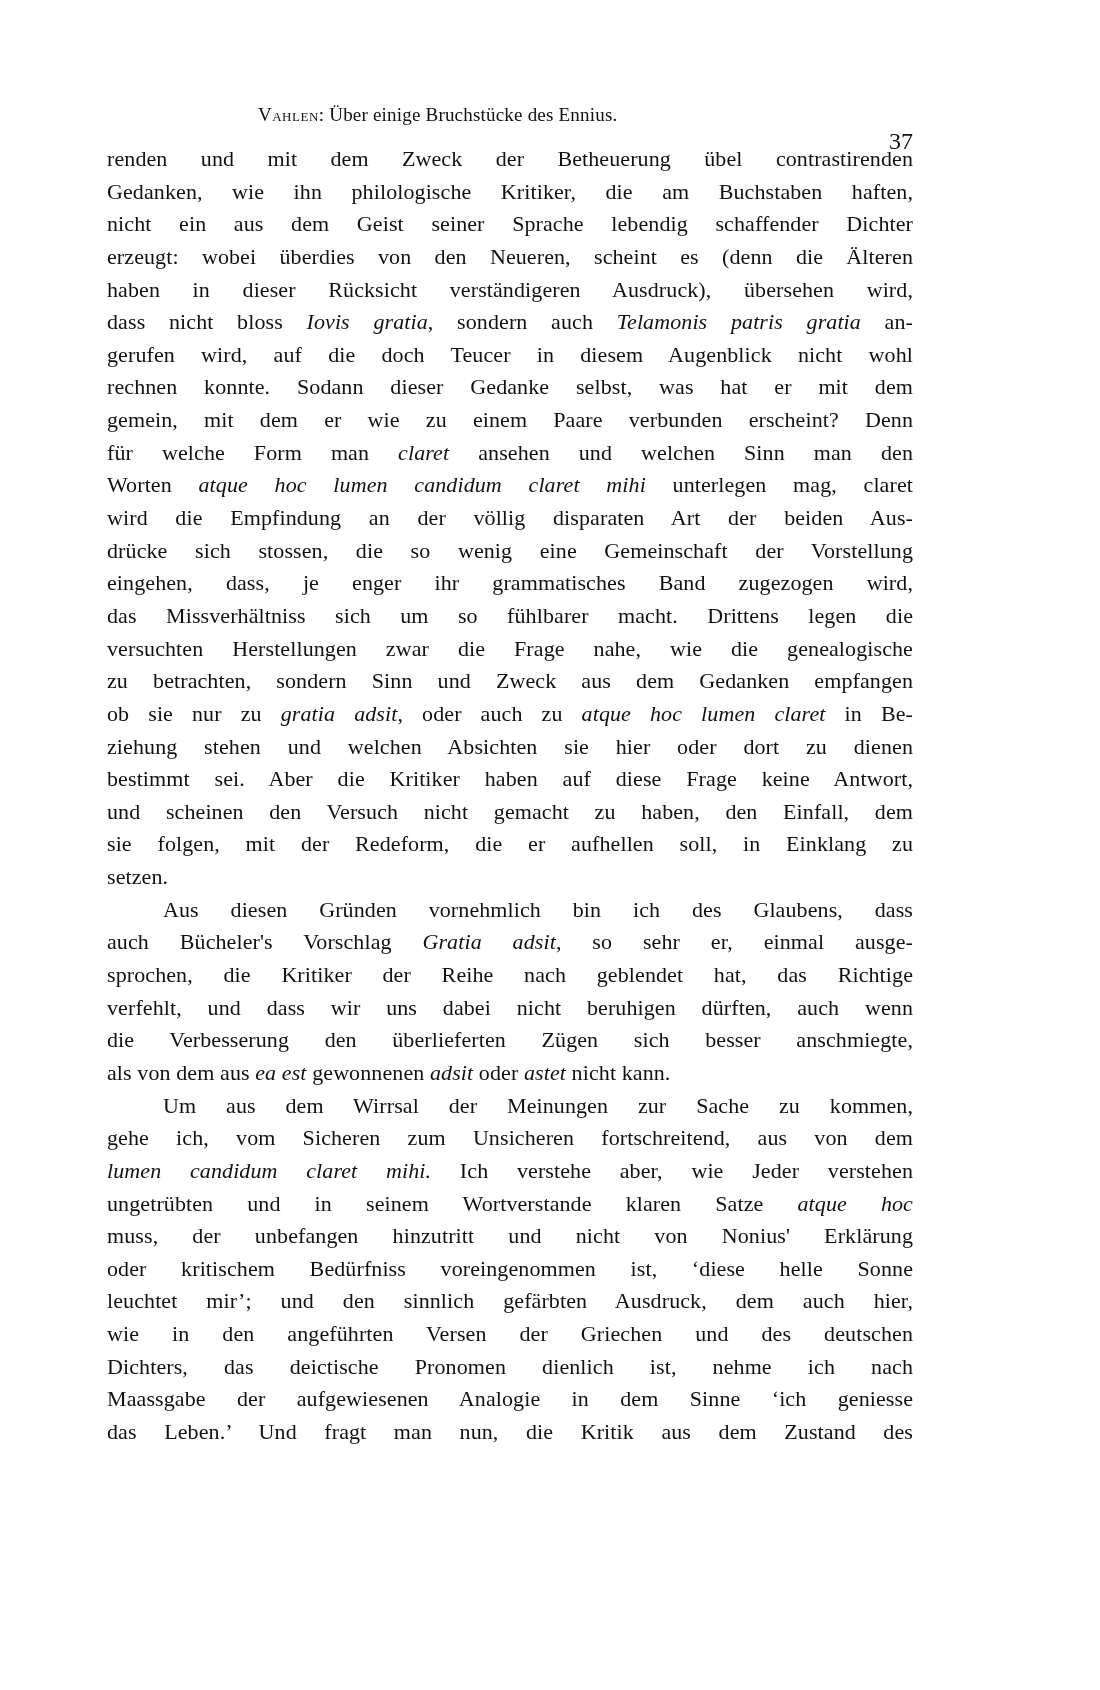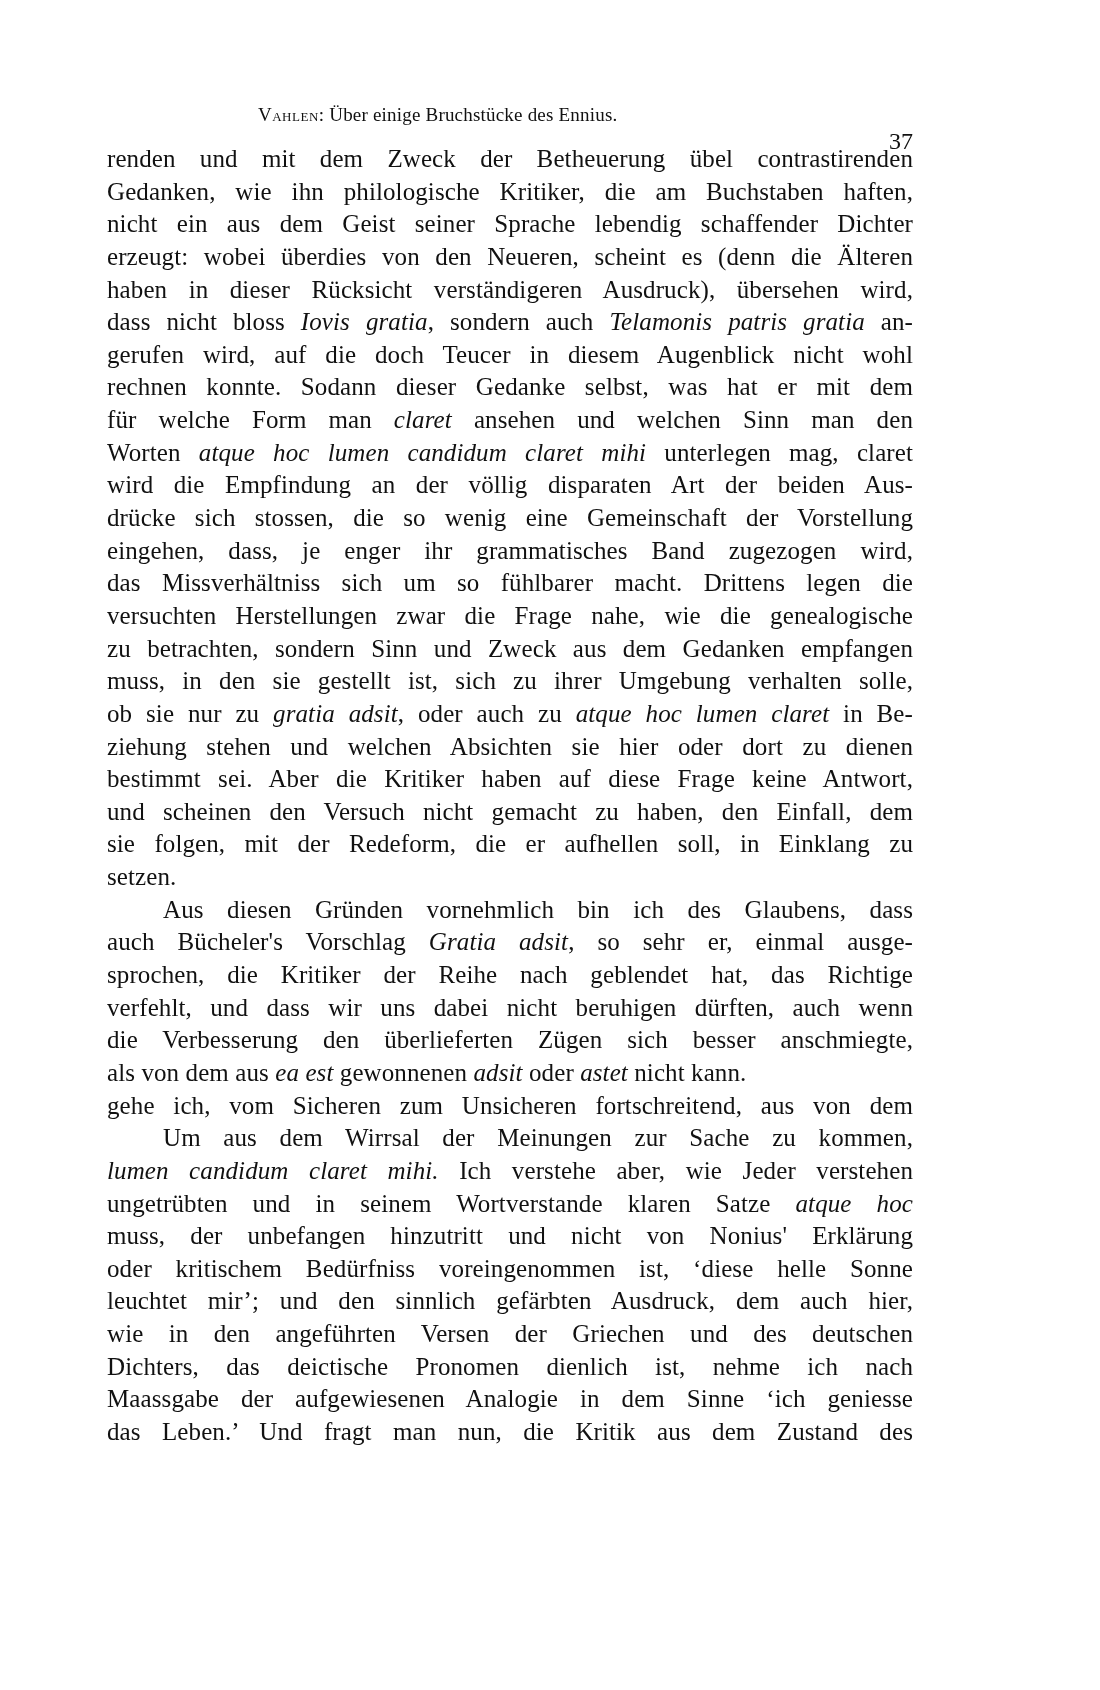--- a/index.html
+++ b/index.html
@@ -18,21 +18,21 @@
   }
   .running-title .sc { font-variant: small-caps; letter-spacing: 0.5px; }
   .page-number {
     position: absolute; right: 0; top: -2px; font-size: 24px; margin-top: 28px;
   }
   .body-text {
     position: absolute; top: 143px; left: 0; width: 806px;
   }
   .line {
     display: block; height: 32.65px; line-height: 32.65px;
-    font-size: 25px; white-space: nowrap;
+    font-size: 22px; white-space: nowrap;
     text-align: justify; text-align-last: justify;
     letter-spacing: 0.1px;
   }
   .line.last { text-align-last: left; }
   .line.indent { padding-left: 56px; }
   .line i { font-style: italic; }
 </style>
 </head>
 <body>
 
@@ -43,43 +43,43 @@
   </div>
   <div class="body-text" id="body-text">
       <span class="line"><span>renden und mit dem Zweck der Betheuerung übel contrastirenden</span></span>
       <span class="line"><span>Gedanken, wie ihn philologische Kritiker, die am Buchstaben haften,</span></span>
       <span class="line"><span>nicht ein aus dem Geist seiner Sprache lebendig schaffender Dichter</span></span>
       <span class="line"><span>erzeugt: wobei überdies von den Neueren, scheint es (denn die Älteren</span></span>
       <span class="line"><span>haben in dieser Rücksicht verständigeren Ausdruck), übersehen wird,</span></span>
       <span class="line"><span>dass nicht bloss </span><i>Iovis gratia</i><span>, sondern auch </span><i>Telamonis patris gratia</i><span> an-</span></span>
       <span class="line"><span>gerufen wird, auf die doch Teucer in diesem Augenblick nicht wohl</span></span>
       <span class="line"><span>rechnen konnte. Sodann dieser Gedanke selbst, was hat er mit dem</span></span>
+      <span class="line"><span>gemein, mit dem er wie zu einem Paare verbunden erscheint? Denn</span></span>
       <span class="line"><span>für welche Form man </span><i>claret</i><span> ansehen und welchen Sinn man den</span></span>
       <span class="line"><span>Worten </span><i>atque hoc lumen candidum claret mihi</i><span> unterlegen mag, claret</span></span>
       <span class="line"><span>wird die Empfindung an der völlig disparaten Art der beiden Aus-</span></span>
       <span class="line"><span>drücke sich stossen, die so wenig eine Gemeinschaft der Vorstellung</span></span>
       <span class="line"><span>eingehen, dass, je enger ihr grammatisches Band zugezogen wird,</span></span>
       <span class="line"><span>das Missverhältniss sich um so fühlbarer macht. Drittens legen die</span></span>
       <span class="line"><span>versuchten Herstellungen zwar die Frage nahe, wie die genealogische</span></span>
       <span class="line"><span>zu betrachten, sondern Sinn und Zweck aus dem Gedanken empfangen</span></span>
-      <span class="line"><span>muss, in den sie gestellt ist, sich zu ihrer Umgebung verhalten solle,</span></span>
       <span class="line"><span>ob sie nur zu </span><i>gratia adsit</i><span>, oder auch zu </span><i>atque hoc lumen claret</i><span> in Be-</span></span>
       <span class="line"><span>ziehung stehen und welchen Absichten sie hier oder dort zu dienen</span></span>
       <span class="line"><span>bestimmt sei. Aber die Kritiker haben auf diese Frage keine Antwort,</span></span>
       <span class="line"><span>und scheinen den Versuch nicht gemacht zu haben, den Einfall, dem</span></span>
       <span class="line"><span>sie folgen, mit der Redeform, die er aufhellen soll, in Einklang zu</span></span>
       <span class="line last"><span>setzen.</span></span>
       <span class="line indent"><span>Aus diesen Gründen vornehmlich bin ich des Glaubens, dass</span></span>
       <span class="line"><span>auch Bücheler's Vorschlag </span><i>Gratia adsit</i><span>, so sehr er, einmal ausge-</span></span>
       <span class="line"><span>sprochen, die Kritiker der Reihe nach geblendet hat, das Richtige</span></span>
       <span class="line"><span>verfehlt, und dass wir uns dabei nicht beruhigen dürften, auch wenn</span></span>
       <span class="line"><span>die Verbesserung den überlieferten Zügen sich besser anschmiegte,</span></span>
       <span class="line last"><span>als von dem aus </span><i>ea est</i><span> gewonnenen </span><i>adsit</i><span> oder </span><i>astet</i><span> nicht kann.</span></span>
+      <span class="line indent"><span>Um aus dem Wirrsal der Meinungen zur Sache zu kommen,</span></span>
       <span class="line"><span>gehe ich, vom Sicheren zum Unsicheren fortschreitend, aus von dem</span></span>
-      <span class="line indent"><span>Um aus dem Wirrsal der Meinungen zur Sache zu kommen,</span></span>
       <span class="line"><i>lumen candidum claret mihi.</i><span> Ich verstehe aber, wie Jeder verstehen</span></span>
       <span class="line"><span>ungetrübten und in seinem Wortverstande klaren Satze </span><i>atque hoc</i></span>
       <span class="line"><span>muss, der unbefangen hinzutritt und nicht von Nonius' Erklärung</span></span>
       <span class="line"><span>oder kritischem Bedürfniss voreingenommen ist, ‘diese helle Sonne</span></span>
       <span class="line"><span>leuchtet mir’; und den sinnlich gefärbten Ausdruck, dem auch hier,</span></span>
       <span class="line"><span>wie in den angeführten Versen der Griechen und des deutschen</span></span>
       <span class="line"><span>Dichters, das deictische Pronomen dienlich ist, nehme ich nach</span></span>
       <span class="line"><span>Maassgabe der aufgewiesenen Analogie in dem Sinne ‘ich geniesse</span></span>
       <span class="line"><span>das Leben.’ Und fragt man nun, die Kritik aus dem Zustand des</span></span>
     </div>

